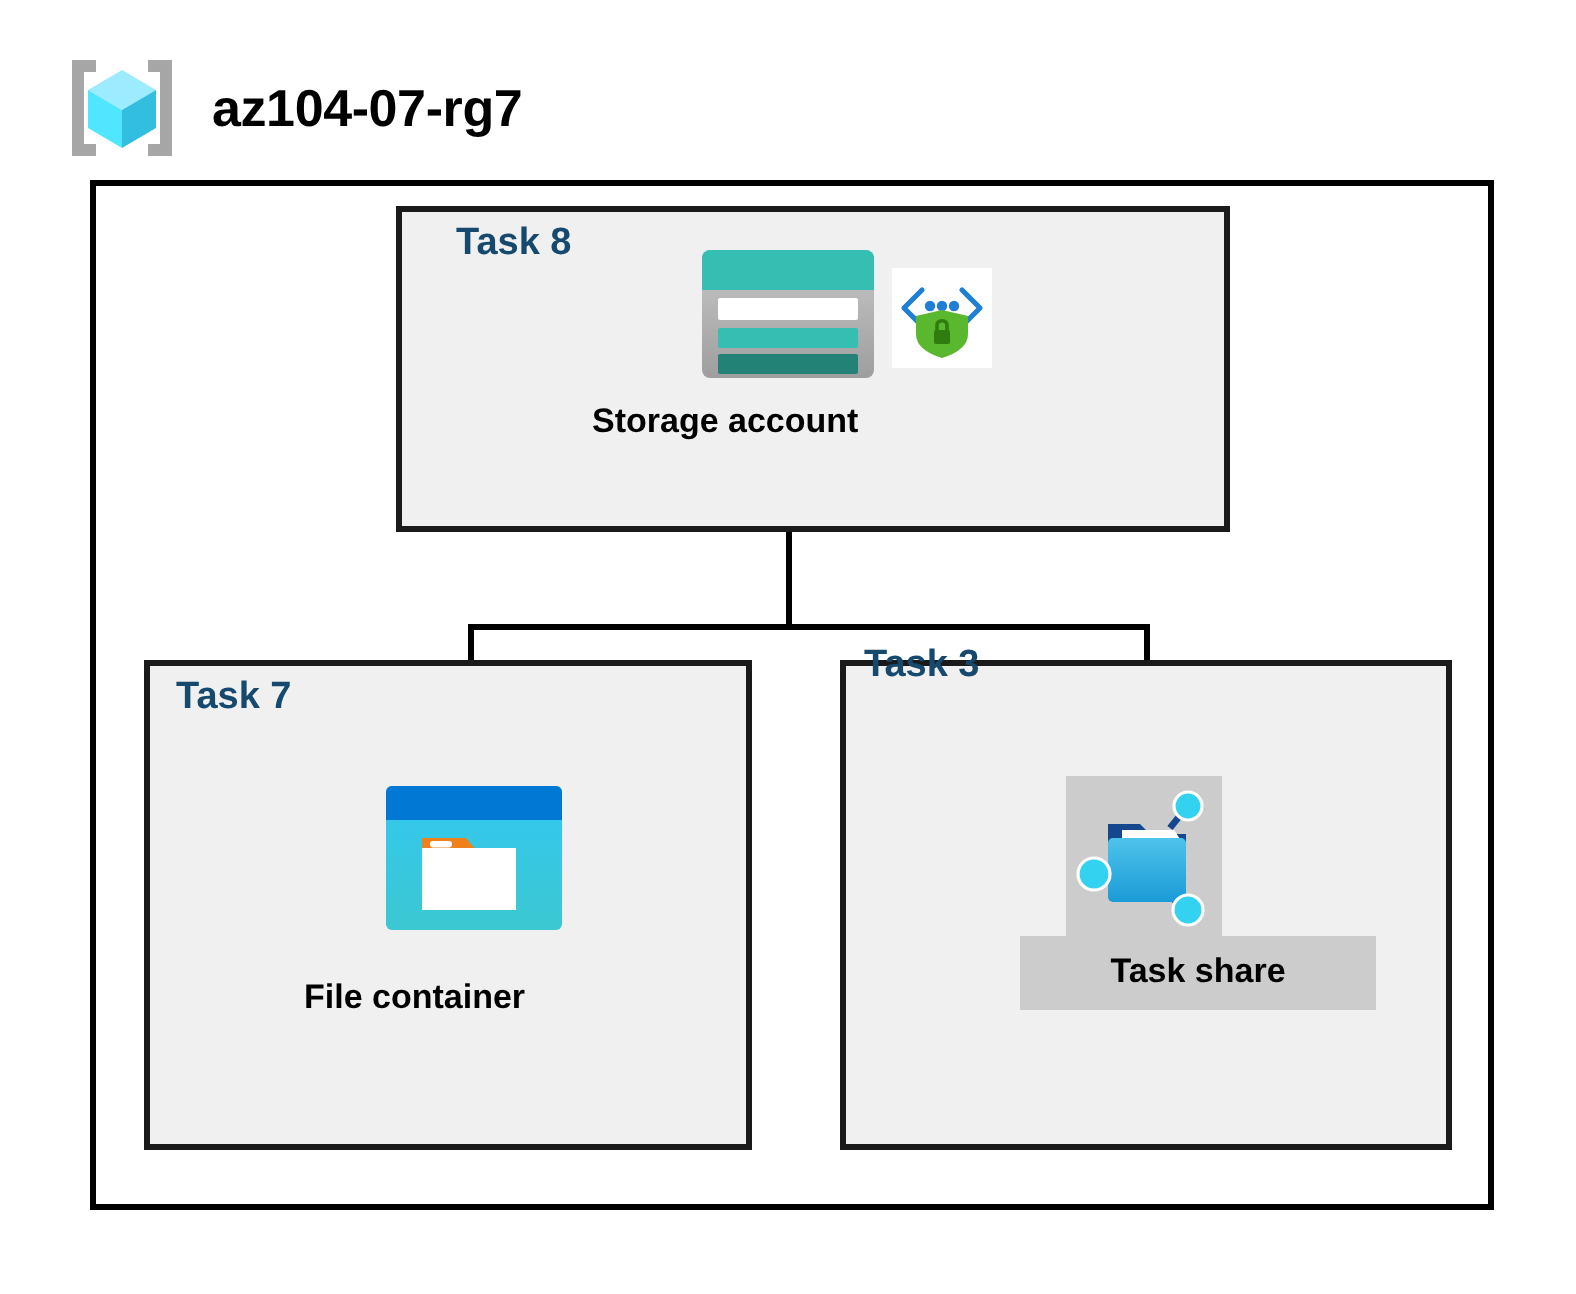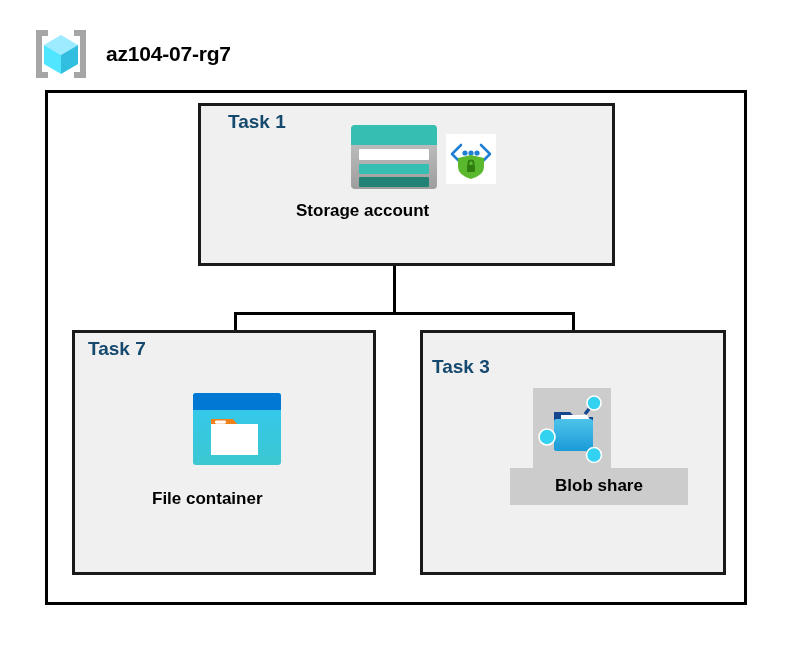--- a/index.html
+++ b/index.html
@@ -30,21 +30,21 @@
     display: flex;
     align-items: center;
     gap: 14px;
   }
   .rg-icon {
     width: 62px;
     height: 54px;
     display: block;
   }
   .rg-title {
-    font-size: 21px;
+    font-size: 26px;
     font-weight: bold;
     color: #000000;
     letter-spacing: -0.2px;
     white-space: nowrap;
   }
 
   
   .rg-box {
     position: absolute;
     left: 45px;
@@ -69,21 +69,21 @@
 
   .task-label {
     position: absolute;
     font-size: 19px;
     font-weight: bold;
     color: #15496e;
     white-space: nowrap;
   }
   #task1-label { left: 228px; top: 111px; }
   #task2-label { left: 88px;  top: 338px; }
-  #task3-label { left: 432px; top: 356px; }
+  #task3-label { left: 432px; top: 322px; }
 
   
   .node-label {
     position: absolute;
     font-size: 17px;
     font-weight: bold;
     color: #000000;
     white-space: nowrap;
     text-align: center;
   }
@@ -135,21 +135,21 @@
 
         <path d="M48 18 L48 37 L31 47 L31 28 Z" fill="#32bede"></path>
       </svg>
     </span>
     <span class="rg-title">az104-07-rg7</span>
   </div>
 
   <div class="rg-box"></div>
 
   <div class="task-box" id="task1-box"></div>
-  <div class="task-label" id="task1-label">Task 1</div>
+  <div class="task-label" id="task1-label">Task 8</div>
 
   <div class="icon-abs" id="storage-icon-wrap">
     <svg width="88" height="66" viewBox="0 0 88 66" xmlns="http://www.w3.org/2000/svg">
       <defs>
         <linearGradient id="grayFrame" x1="0" y1="0" x2="0" y2="1">
           <stop offset="0%" stop-color="#c8c8c8"></stop>
           <stop offset="100%" stop-color="#9e9e9e"></stop>
         </linearGradient>
       </defs>
       <rect x="1" y="1" width="86" height="64" rx="4" ry="4" fill="url(#grayFrame)"></rect>
@@ -233,15 +233,15 @@
       <path d="M24 23 L50 23 L54 29 L24 29 Z" fill="#ffffff"></path>
 
       <rect x="17" y="27" width="39" height="32" rx="2.5" fill="url(#folderFace)"></rect>
 
       <circle cx="57" cy="11" r="7" fill="#32d2f0" stroke="#ffffff" stroke-width="1.6"></circle>
       <circle cx="10" cy="45" r="8" fill="#32d2f0" stroke="#ffffff" stroke-width="1.6"></circle>
       <circle cx="57" cy="63" r="7.5" fill="#32d2f0" stroke="#ffffff" stroke-width="1.6"></circle>
     </svg>
   </div>
 
-  <div class="node-label" id="fileshare-label">Blob share</div>
+  <div class="node-label" id="fileshare-label">Task share</div>
 
 </div>
 
 </body></html>

